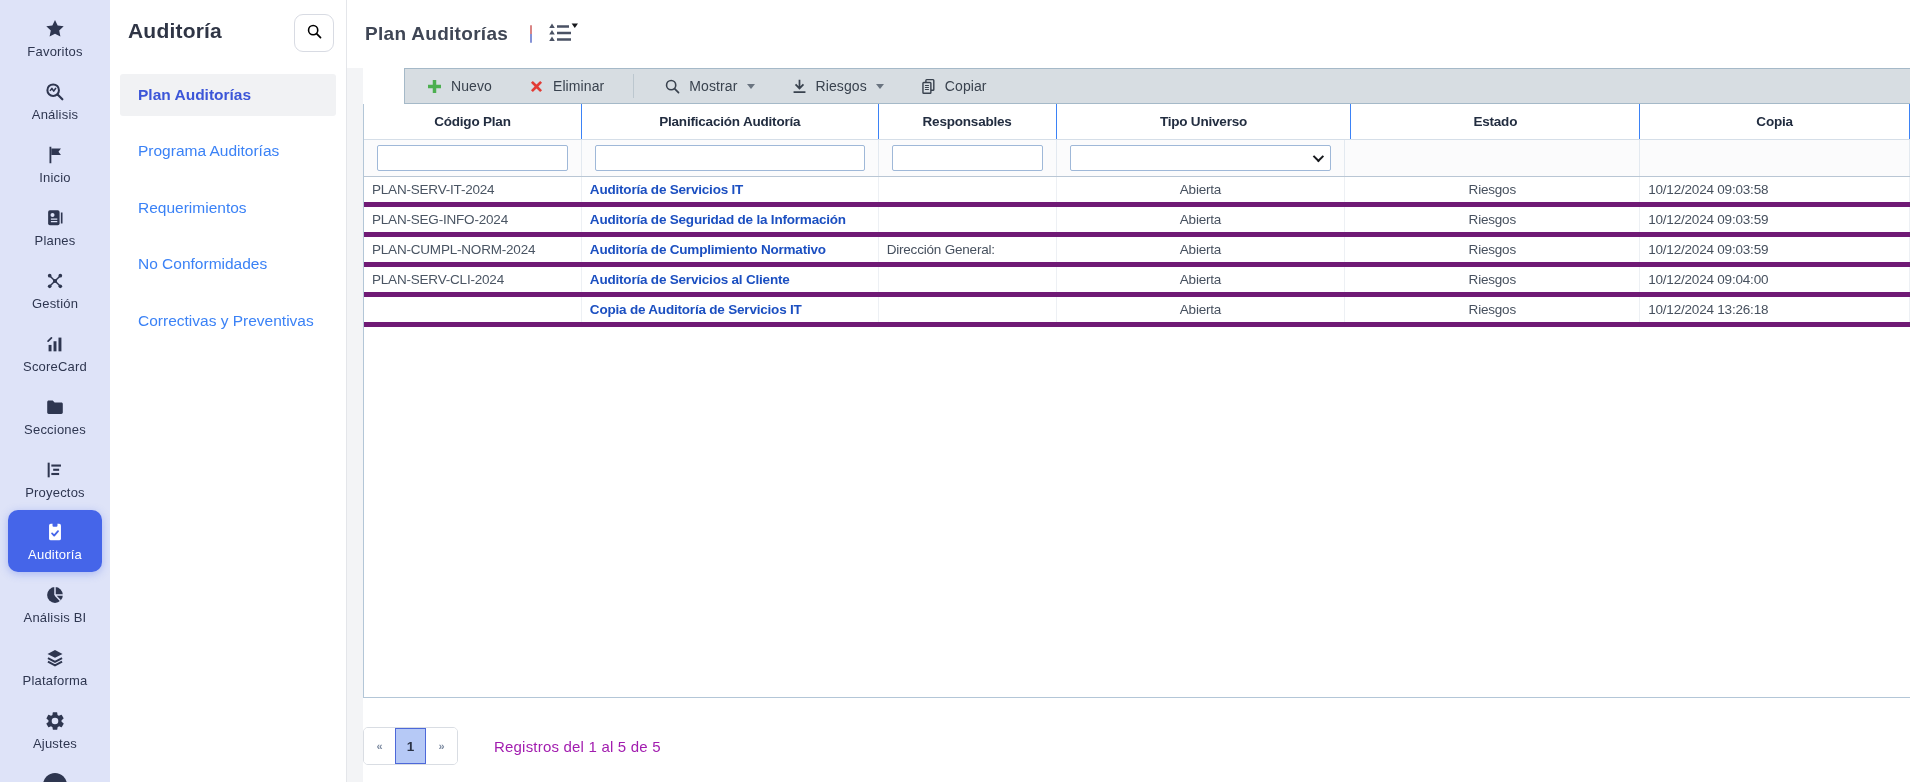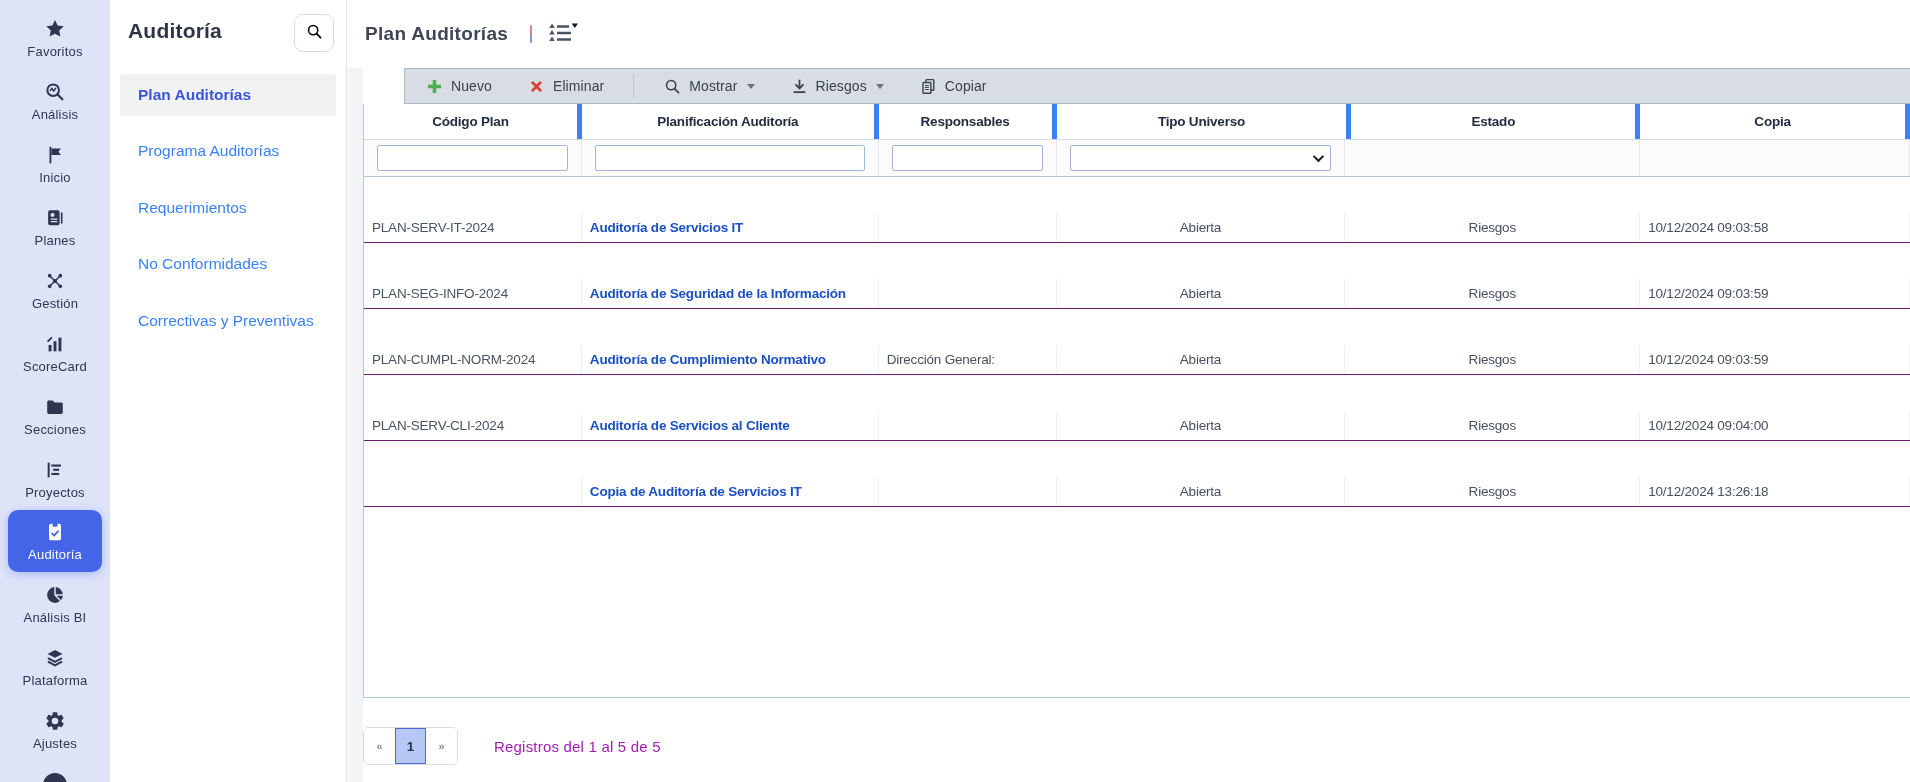--- a/index.html
+++ b/index.html
@@ -57,31 +57,31 @@
   .tb-caret { width:0; height:0; border-left:4.5px solid transparent; border-right:4.5px solid transparent;
               border-top:5px solid #6a7480; margin-left:2px; }
   .tb-sep { width:1px; height:24px; background:#bcc7cf; margin:0 4px; }
 
   
   .grid { position:absolute; left:16px; right:0; top:104px; height:594px; background:#fff;
           border-left:1px solid #b3c6d7; border-bottom:1px solid #b3c6d7; }
   .trow { display:flex; }
   .thead { height:36px; border-bottom:1px solid #d5dee8; }
   .th { display:flex; align-items:center; justify-content:center; font-size:13.5px; font-weight:700;
-        color:#222d40; letter-spacing:-.2px; border-right:5px solid #3b82f6; cursor:pointer; }
+        color:#222d40; letter-spacing:-.2px; border-right:1px solid #3b82f6; cursor:pointer; }
   .tfilter { height:37px; background:#fbfbfc; border-bottom:1px solid #b9c6d4; }
   .fc { display:flex; align-items:center; justify-content:center; border-right:1px solid #e3e9f0; }
   .flt { width:calc(100% - 26px); height:26px; border:1px solid #9fb8d8; border-radius:2px;
          background:#fff; font-family:inherit; font-size:13px; padding:0 6px; outline:none; }
   .flt-select { width:calc(100% - 26px); height:26px; border:1px solid #9fb8d8; border-radius:2px;
                 background:#fff; display:flex; align-items:center; justify-content:flex-end;
                 padding-right:9px; cursor:pointer; }
   .sel-caret { width:8px; height:8px; border-right:2.2px solid #16181c; border-bottom:2.2px solid #16181c;
                transform:rotate(45deg) translateY(-2px); }
-  .tr { height:30px; border-bottom:1px solid #701a75; cursor:pointer;margin-top:36px; }
+  .tr { height:30px; border-bottom:5px solid #701a75; cursor:pointer; }
   .td { display:flex; align-items:center; font-size:13.5px; color:#46505e; letter-spacing:-.2px;
         border-right:1px solid #edf0f4; padding:0 8px; white-space:nowrap; overflow:hidden; }
   .td.center { justify-content:center; }
   .td.code { color:#4a5563; }
   .td a.plan-link { color:#1b4fc1; font-weight:700; text-decoration:none; letter-spacing:-.2px; }
 
   
   .pager { position:absolute; left:16px; top:727px; display:flex; align-items:center; }
   .page-group { display:flex; border:1px solid #d9dde3; border-radius:5px; overflow:hidden; background:#fff; }
   .pg-btn { width:31px; height:36px; display:flex; align-items:center; justify-content:center;

